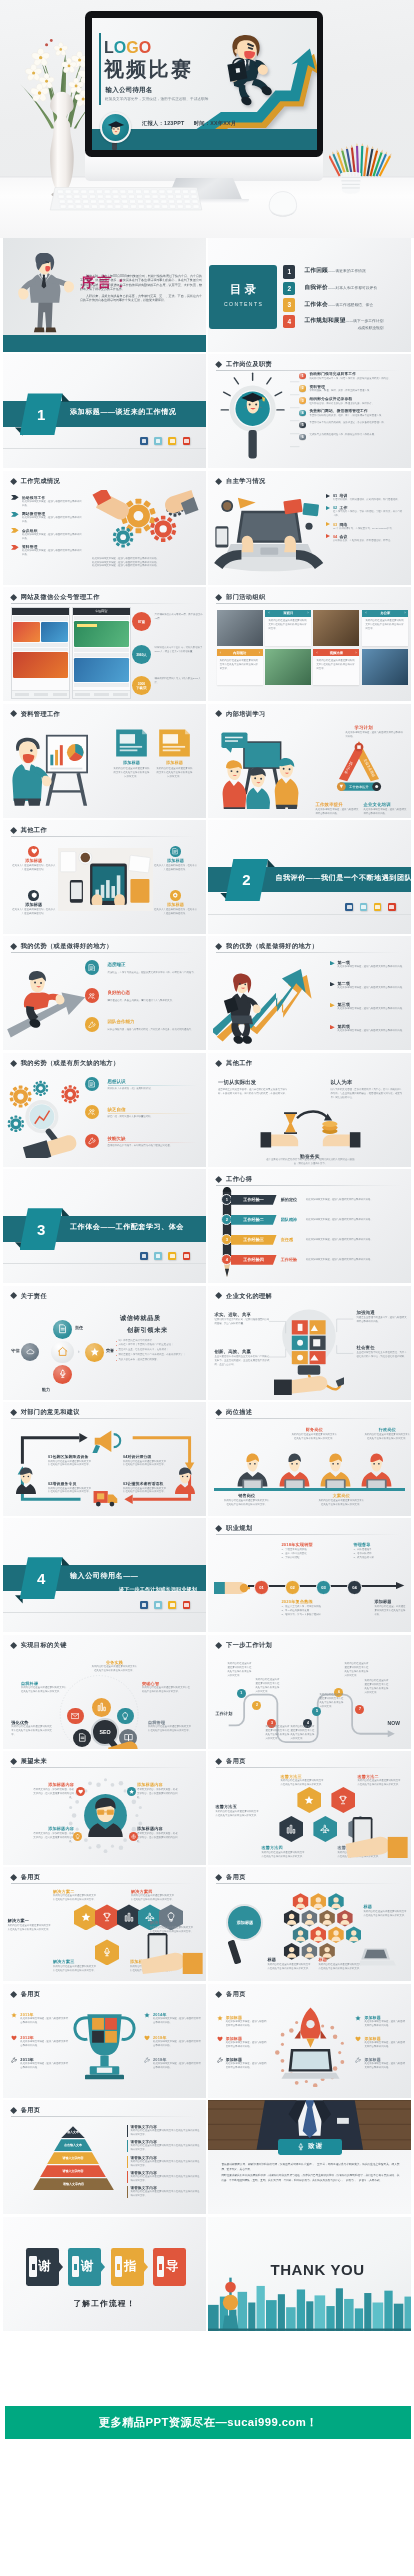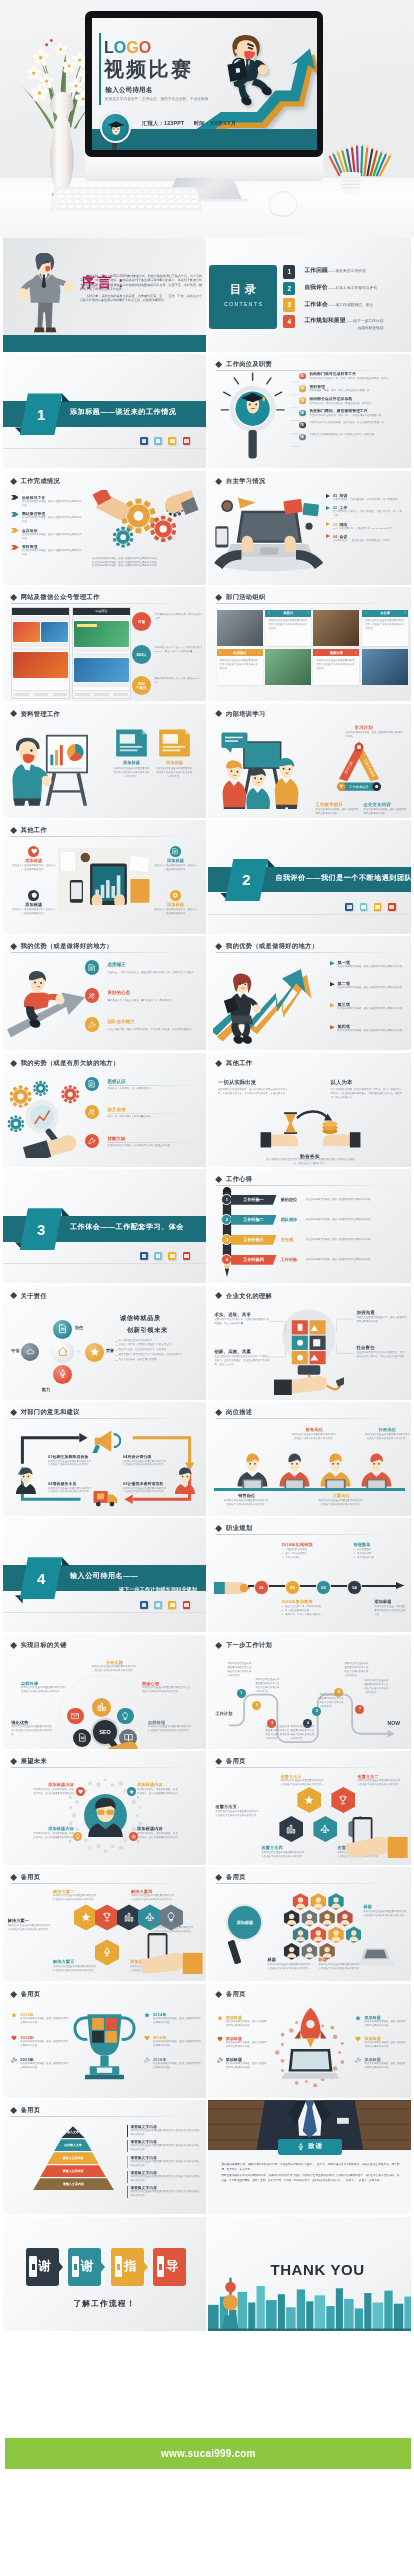--- a/index.html
+++ b/index.html
@@ -2341,16 +2341,16 @@
             <circle cx="38" cy="22" r="9" fill="#e0563c"></circle>
             <circle cx="38" cy="48" r="13" fill="#e9a13b"></circle>
             <path d="M28,70 L48,70 L52,96 L24,96 Z"></path>
           </g>
           <rect x="0" y="92" width="343" height="4" fill="#236e79"></rect>
         </svg>
       </div>
     </div>
 
   <div class="footer">
-    <div class="ft2">www.sucai999.com</div>
+    <div class="ft1">更多精品PPT资源尽在—sucai999.com！</div>
   </div>
 </div>
 
 
 </body></html>

